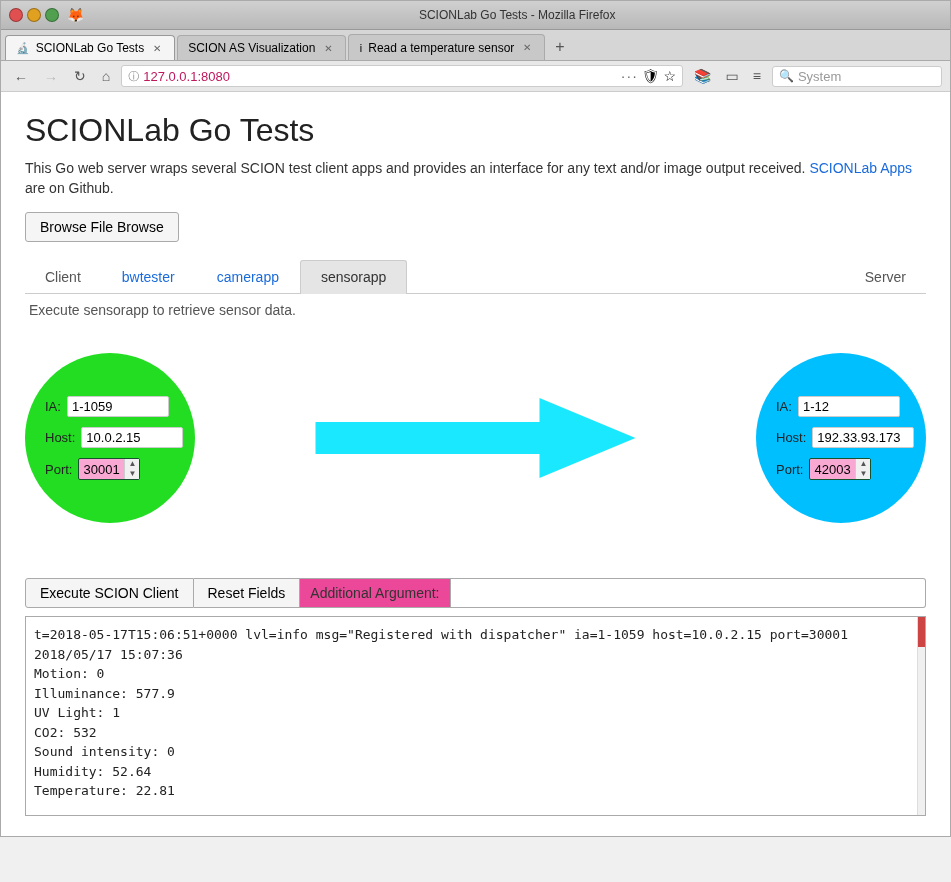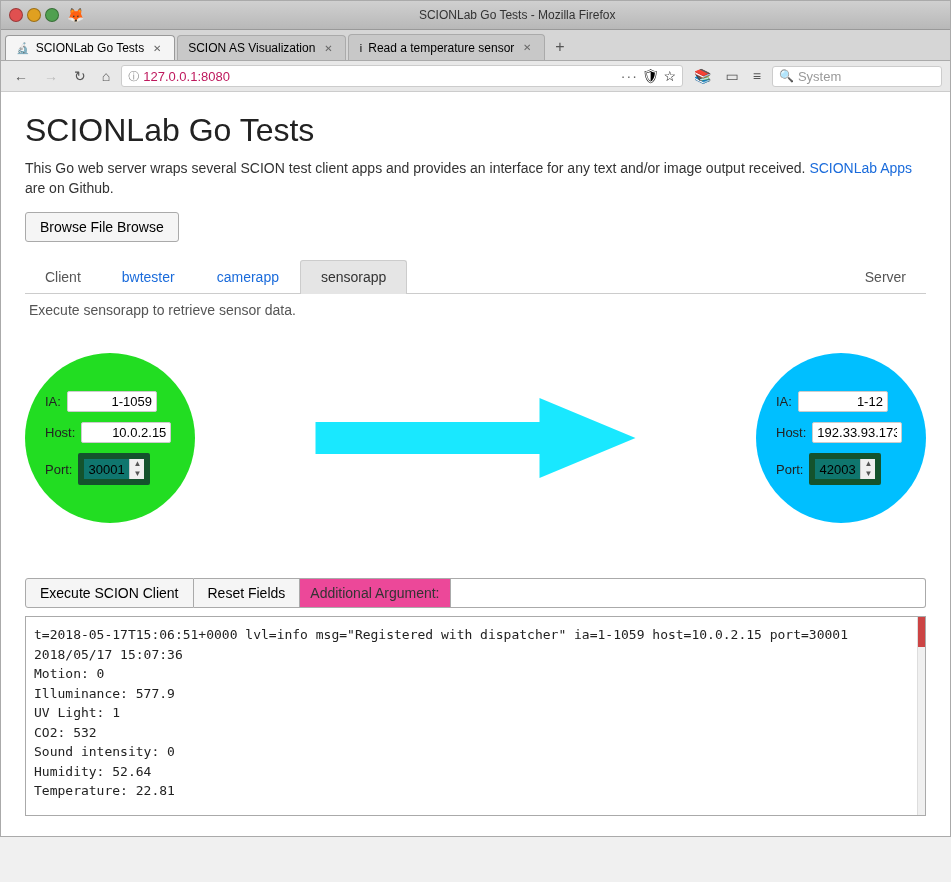--- a/index.html
+++ b/index.html
@@ -329,29 +329,28 @@
       color: #222;
       white-space: nowrap;
     }
 
     .field-input {
       background: white;
       border: 1px solid #ccc;
       border-radius: 2px;
       padding: 2px 4px;
       font-size: 13px;
-      width: 90px;
-      text-align: right;
+      width: 102px;
     }
 
     .spinner-input {
       display: flex;
       align-items: center;
-      background: #0f766e;
-      border: 6px solid #14532d;
+      background: #f9a8d4;
+      border: 1px solid #14532d;
       border-radius: 2px;
       padding: 0;
     }
 
     .spinner-value {
       font-size: 13px;
       padding: 2px 4px;
       flex: 1;
       min-width: 45px;
     }

